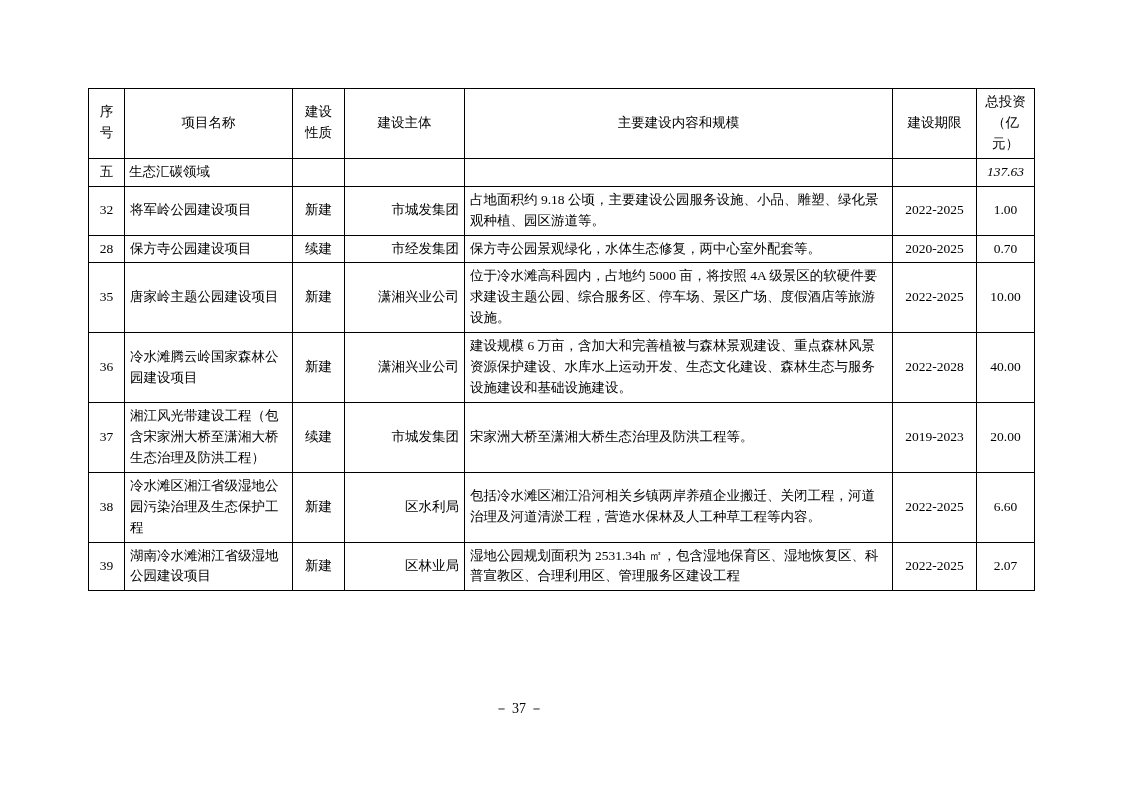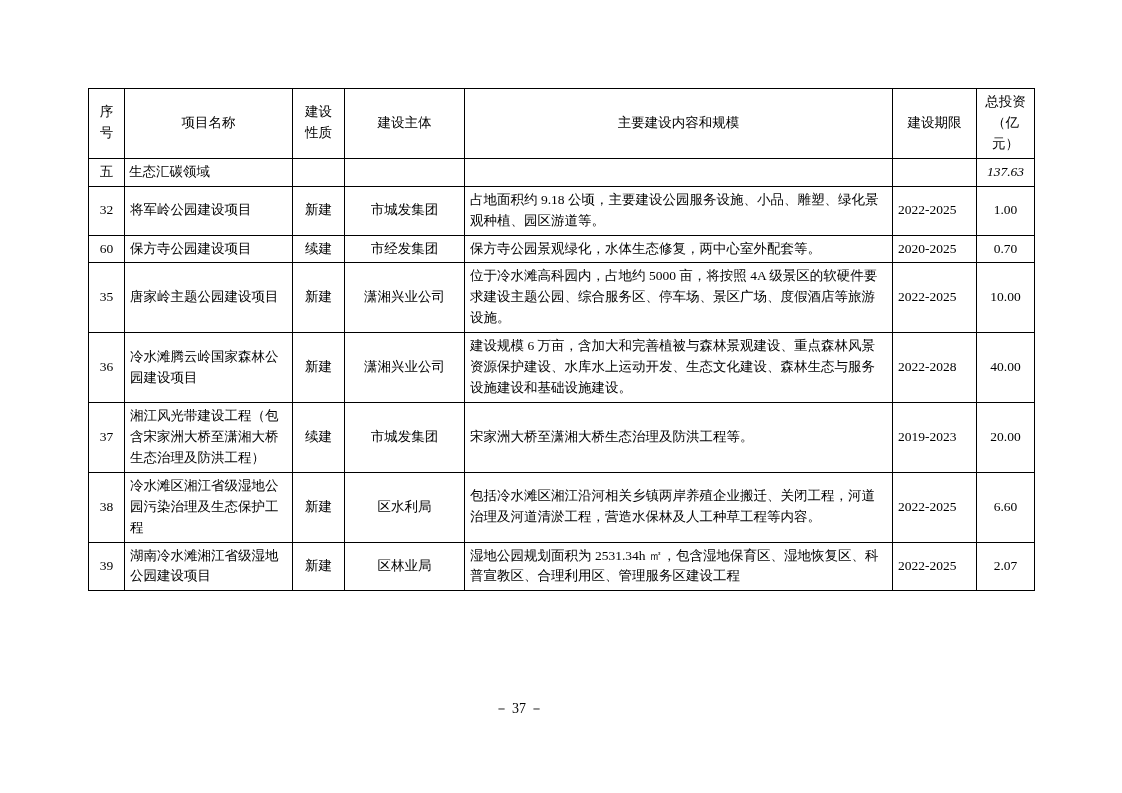--- a/index.html
+++ b/index.html
@@ -64,23 +64,23 @@
     padding-top: 5px;
     padding-bottom: 5px;
   }
   .sec-row .sec-seq { text-align: center; }
   .sec-row .sec-title { text-align: left; padding-left: 4px; }
   .sec-row .sec-invest { text-align: center; font-style: italic; }
 
   td.seq { text-align: center; font-size: 13.5px; }
   td.name { text-align: left; padding-left: 6px; }
   td.nature { text-align: center; }
-  td.subject { text-align: center; }
+  td.subject { text-align: right; }
   td.content { text-align: left; padding-left: 8px; padding-right: 6px; }
-  td.period { text-align: left; font-size: 13px; }
+  td.period { text-align: center; font-size: 13px; }
   td.invest { text-align: center; font-size: 13px; }
 
   .footer {
     position: absolute;
     left: 0;
     top: 700px;
     width: 1038px;
     text-align: center;
     font-size: 14px;
     font-family: "Liberation Serif", "DejaVu Serif", serif;
@@ -132,21 +132,21 @@
           <td class="name">将军岭公园建设项目</td>
           <td class="nature">新建</td>
           <td class="subject">市城发集团</td>
           <td class="content">占地面积约 9.18 公顷，主要建设公园服务设施、小品、雕塑、绿化景观种植、园区游道等。</td>
           <td class="period">2022-2025</td>
           <td class="invest">1.00</td>
         </tr>
 
 
         <tr>
-          <td class="seq">60</td>
+          <td class="seq">28</td>
           <td class="name">保方寺公园建设项目</td>
           <td class="nature">续建</td>
           <td class="subject">市经发集团</td>
           <td class="content">保方寺公园景观绿化，水体生态修复，两中心室外配套等。</td>
           <td class="period">2020-2025</td>
           <td class="invest">0.70</td>
         </tr>
 
         <tr>
           <td class="seq">35</td>

